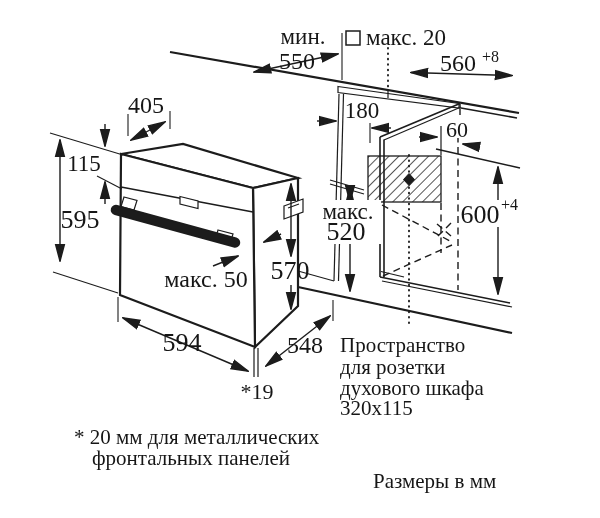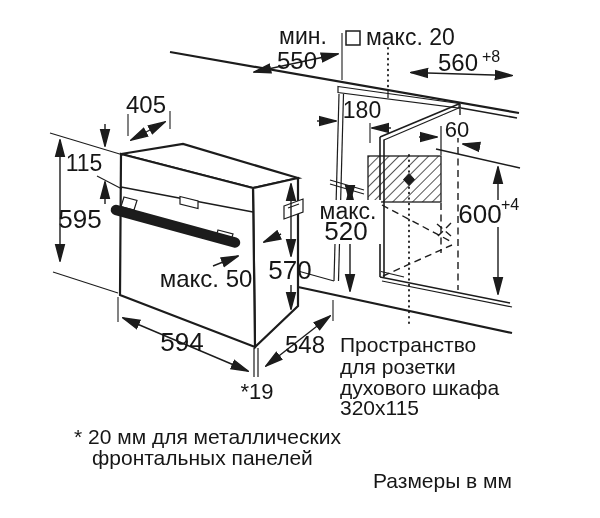--- a/index.html
+++ b/index.html
@@ -1,17 +1,17 @@
 <!DOCTYPE html>
 <html><head>
 <meta charset="utf-8">
 <style>
   html,body{margin:0;padding:0;background:#fff;}
   .stage{position:relative;width:600px;height:518px;background:#fff;overflow:hidden;
-         font-family:Liberation Sans, sans-serif;}
+         font-family:Liberation Serif, serif;}
   svg{position:absolute;left:0;top:0;}
   svg line, svg path, svg polygon, svg rect.outl{stroke:#1c1c1c;}
   .s2{stroke-width:2.2;fill:none;}
   .s15{stroke-width:1.6;fill:none;}
   .s12{stroke-width:1.2;fill:none;}
   .s1{stroke-width:1.1;fill:none;}
   .diml{stroke-width:1.4;fill:none;}
   .wf{fill:#ffffff;stroke-width:2.2;}
   .wf1{fill:#ffffff;stroke-width:1.2;}
   .dash{stroke-dasharray:7 4.5;stroke-width:1.4;fill:none;}

